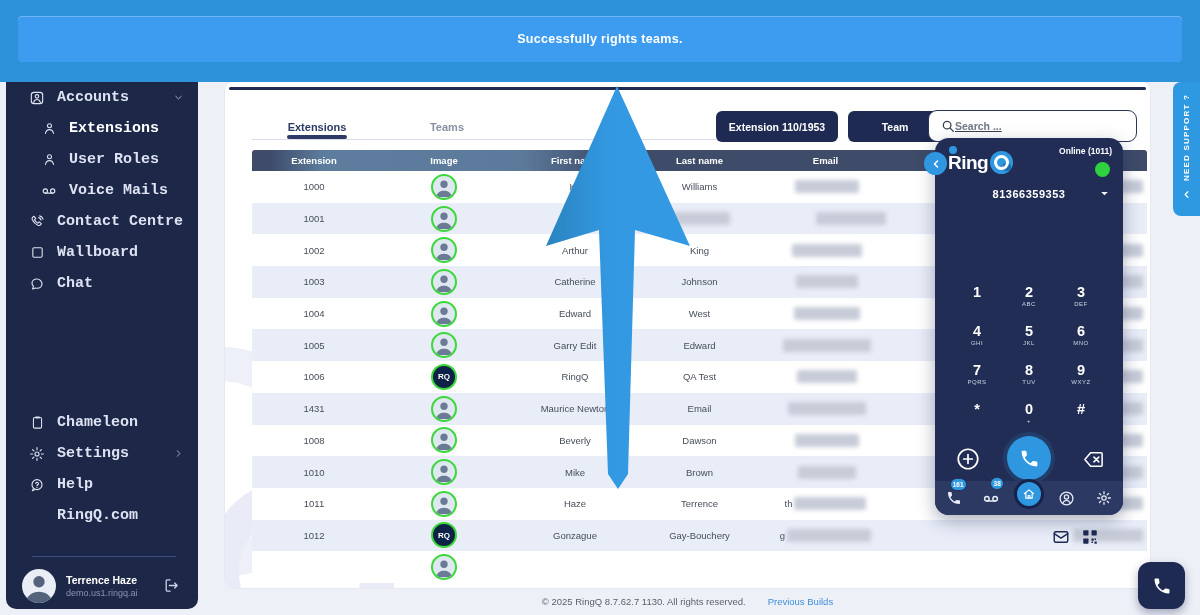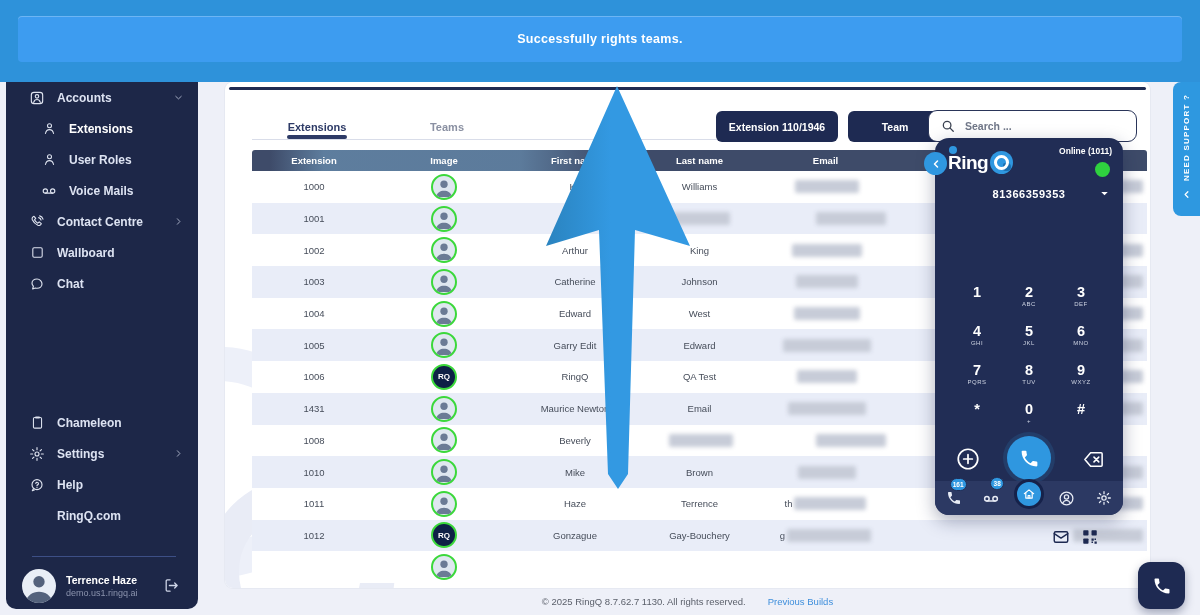--- a/index.html
+++ b/index.html
@@ -21,21 +21,21 @@
   .support-tab .vtext { writing-mode:vertical-rl; transform:rotate(180deg); color:#fff; font-size:8px;
     font-weight:700; letter-spacing:1.2px; }
   .support-tab .s-chev { margin-top:8px; color:#fff; display:flex; }
 
   
   .sidebar { position:absolute; left:6px; top:82px; width:192px; height:527px; background:#1d2748;
     border-radius:0 0 10px 10px; z-index:5; color:#dde3f2; }
   .side-item { position:relative; height:31px; display:flex; align-items:center; cursor:pointer; }
   .side-item .si-icon { width:22px; display:flex; justify-content:center; margin-left:20px; color:#dfe4f0; }
   .side-item.indent .si-icon { margin-left:32px; }
-  .side-item .si-label { margin-left:9px; font-size:12px; font-weight:700; color:#dde3f2; }
+  .side-item .si-label { margin-left:9px; font-size:15px; font-weight:700; color:#dde3f2;font-family:Liberation Mono, monospace; }
   .side-item.active .si-label { color:#ffffff; }
   .side-item .si-chevron { position:absolute; right:14px; color:#c6cde0; display:flex; }
   .side-nav-top { position:absolute; top:0; left:0; right:0; }
   .side-nav-bottom { position:absolute; top:325px; left:0; right:0; }
   .side-divider { position:absolute; left:26px; right:22px; top:474px; height:1px; background:#3d4f86; }
   .side-user { position:absolute; left:0; right:0; top:480px; height:47px; display:flex; align-items:center; cursor:pointer; }
   .su-avatar { width:34px; height:34px; border-radius:50%; margin-left:16px; background:#e9eef6; overflow:hidden; flex:none; }
   .su-meta { margin-left:10px; }
   .su-name { font-size:10.5px; font-weight:700; color:#fff; }
   .su-domain { font-size:9px; color:#8b93ad; margin-top:2px; }
@@ -59,22 +59,22 @@
 
   
   .btn-navy { position:absolute; top:111px; height:31px; background:#1e2a52; border-radius:6px; color:#fff;
     font-size:10.5px; font-weight:700; display:flex; align-items:center; justify-content:center;
     cursor:pointer; z-index:2; border:none; font-family:inherit; }
   .btn-ext { left:716px; width:122px; }
   .btn-team { left:848px; width:94px; }
   .searchbox { position:absolute; left:928px; top:110px; width:209px; height:32px; background:#fff;
     border:1.5px solid #2a3559; border-radius:9px; display:flex; align-items:center; z-index:3; }
   .searchbox .mag { margin-left:12px; color:#3a4150; display:flex; }
-  .searchbox input { border:none; outline:none; background:transparent; margin-left:10px; width:150px;
-    font-size:10.5px; font-weight:700; color:#3a4150; font-family:inherit; }
+  .searchbox input { border:none; outline:none; background:transparent; width:150px;
+    font-size:10.5px; font-weight:700; color:#3a4150; font-family:inherit;text-decoration:underline; }
   .searchbox input::placeholder { color:#707788; }
 
   
   .table { position:absolute; left:252px; top:150px; width:895px; height:433px; z-index:2; overflow:hidden; }
   .thead, .trow { display:grid; grid-template-columns:124px 136px 126px 123px 129px 1fr; }
   .thead { height:21px; background:#3e4b69; border-radius:3px 3px 0 0; position:relative; }
   .thead::after { content:""; position:absolute; inset:0;
     background:linear-gradient(90deg, rgba(125,175,210,0) 2%, rgba(125,175,210,.5) 8%, rgba(125,175,210,.48) 30%, rgba(125,175,210,0) 40%); }
   .th { display:flex; align-items:center; justify-content:center; color:#fff; font-size:9.5px; font-weight:700; z-index:1; }
   .trow { height:31.7px; cursor:pointer; }
@@ -319,21 +319,21 @@
     <div class="deco-ring ring2"></div>
   </div>
 
   <div class="tabs">
     <div class="tab active">Extensions</div>
     <div class="tab inactive">Teams</div>
   </div>
   <div class="tab-underline"></div>
   <div class="tab-baseline"></div>
 
-  <button class="btn-navy btn-ext">Extension 110/1946</button>
+  <button class="btn-navy btn-ext">Extension 110/1953</button>
   <button class="btn-navy btn-team">Team</button>
   <div class="searchbox">
     <span class="mag">
       <svg viewBox="0 0 24 24" width="14" height="14" fill="none" stroke="currentColor" stroke-width="2.2" stroke-linecap="round">
           <circle cx="10.5" cy="10.5" r="6.5"></circle>
           <path d="M15.6 15.6L21 21"></path>
         </svg>
     </span>
     <input type="text" placeholder="Search ..." style="">
   </div>
@@ -516,20 +516,21 @@
     <div class="cell c-ext">1008</div>
     <div class="cell c-img">
             <span class="avatar">
               <svg viewBox="0 0 24 24" width="24" height="24">
                 <circle cx="12" cy="9" r="4" fill="#6b7b95"></circle>
                 <path d="M3 23c1.5-5 5-7 9-7s7.5 2 9 7z" fill="#6b7b95"></path>
               </svg>
             </span>
           </div>
     <div class="cell c-fn">Beverly</div>
+    <div class="cell c-ln">Dawson</div>
     <div class="cell c-em">
             <span class="em-prefix"></span>
             <span class="blur" style="width: 64px;"></span>
           </div>
     <div class="cell c-x">
             <span class="blur" style="width: 70px;"></span>
           </div>
   </div>
 
   <div class="trow">

